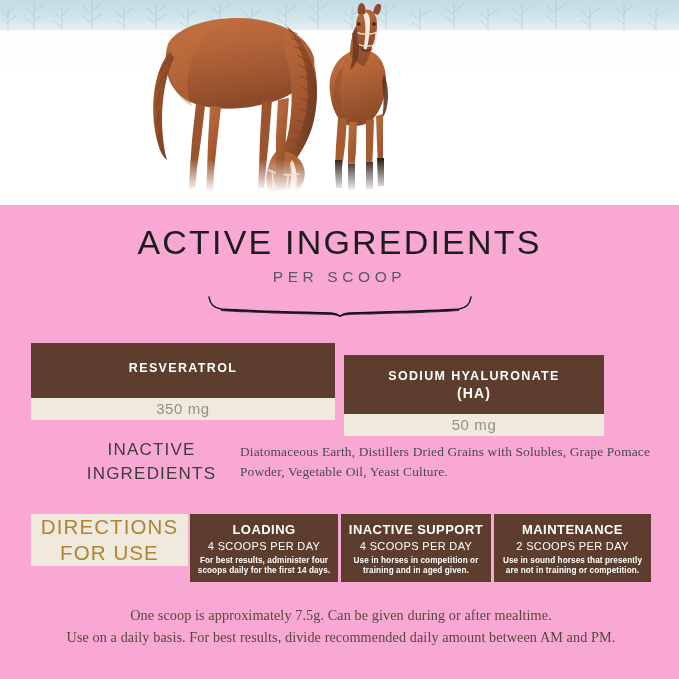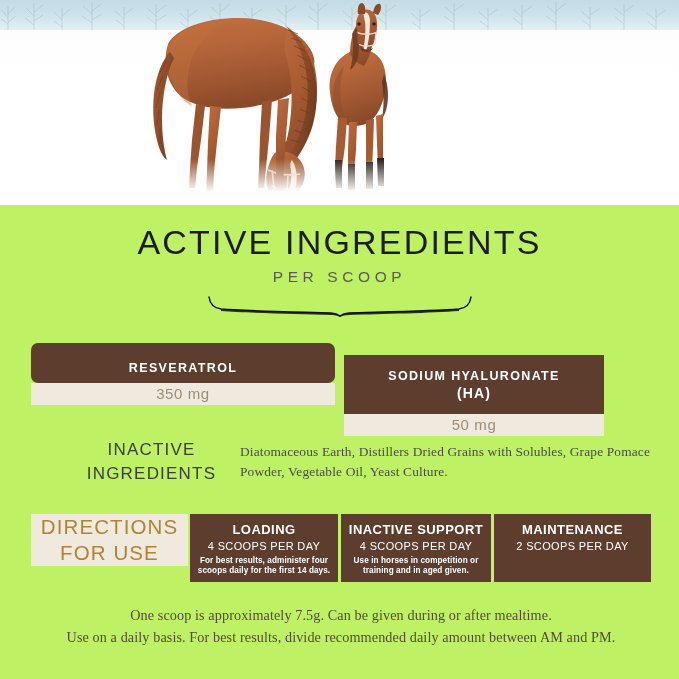--- a/index.html
+++ b/index.html
@@ -9,21 +9,21 @@
     height: 679px;
     background: #ffffff;
     font-family: "Liberation Sans", sans-serif;
     overflow: hidden;
   }
 
   #page {
     position: relative;
     width: 679px;
     height: 679px;
-    background: #bef264;
+    background: #f9a8d4;
   }
 
   
   #hero {
     position: absolute;
     left: 0; top: 0;
     width: 679px;
     height: 205px;
     overflow: hidden;
     background: #ffffff;
@@ -96,21 +96,21 @@
   .ing-col.left  { left: 0;   width: 304px; padding-top: 5px; }
   .ing-col.right { left: 313px; width: 260px; padding-top: 17px; }
 
   .ing-head {
     background: #5d3e2e;
     color: #ffffff;
     text-align: center;
     padding: 11px 6px 11px;
     line-height: 1.12;
   }
-  .ing-col.left .ing-head  { height: 40px; padding-top: 18px; border-radius: 7px; }
+  .ing-col.left .ing-head  { height: 55px; padding-top: 18px; }
   .ing-col.right .ing-head { height: 59px; padding-top: 14px; }
 
   .ing-name {
     font-size: 12.5px;
     font-weight: bold;
     letter-spacing: 1.35px;
   }
   .ing-abbr {
     font-size: 14px;
     font-weight: bold;
@@ -498,20 +498,21 @@
 
     <div class="dir-box" id="dir-box-1">
       <div class="dir-head">INACTIVE SUPPORT</div>
       <div class="dir-dose">4 SCOOPS PER DAY</div>
       <div class="dir-desc">Use in horses in competition or training and in aged given.</div>
     </div>
 
     <div class="dir-box" id="dir-box-2">
       <div class="dir-head">MAINTENANCE</div>
       <div class="dir-dose">2 SCOOPS PER DAY</div>
+      <div class="dir-desc">Use in sound horses that presently are not in training or competition.</div>
     </div>
 
   </div>
 
   <div id="footer">
     <div>One scoop is approximately 7.5g. Can be given during or after mealtime.</div>
     <div>Use on a daily basis. For best results, divide recommended daily amount between AM and PM.</div>
   </div>
 
 </div>

